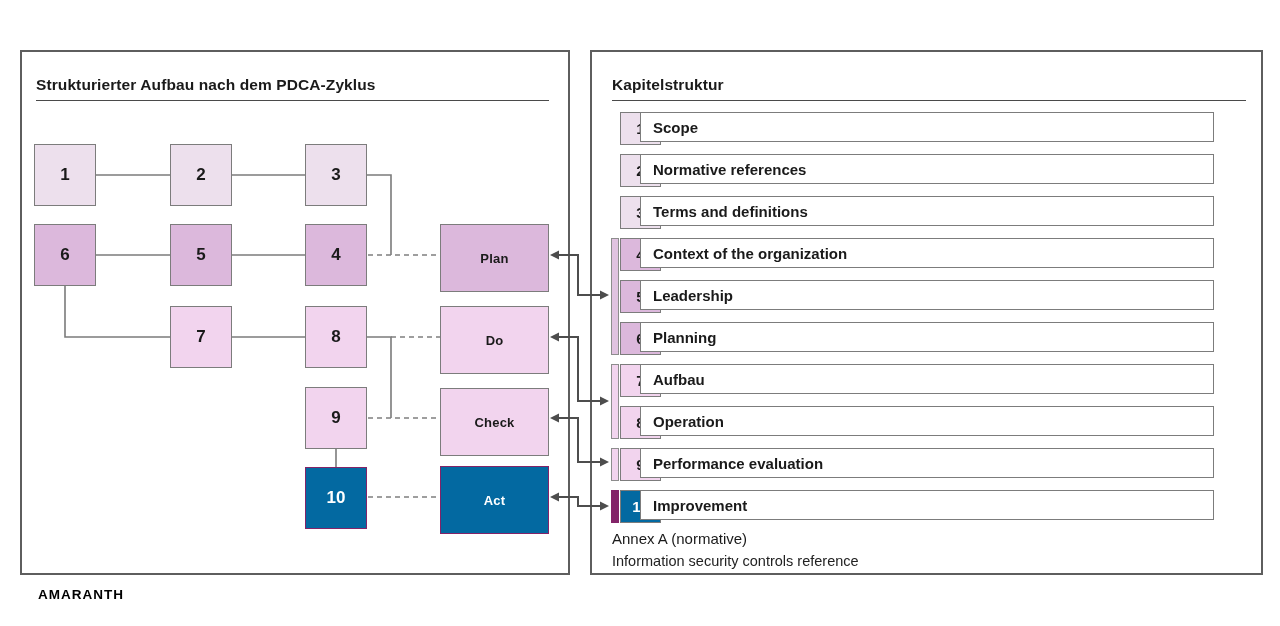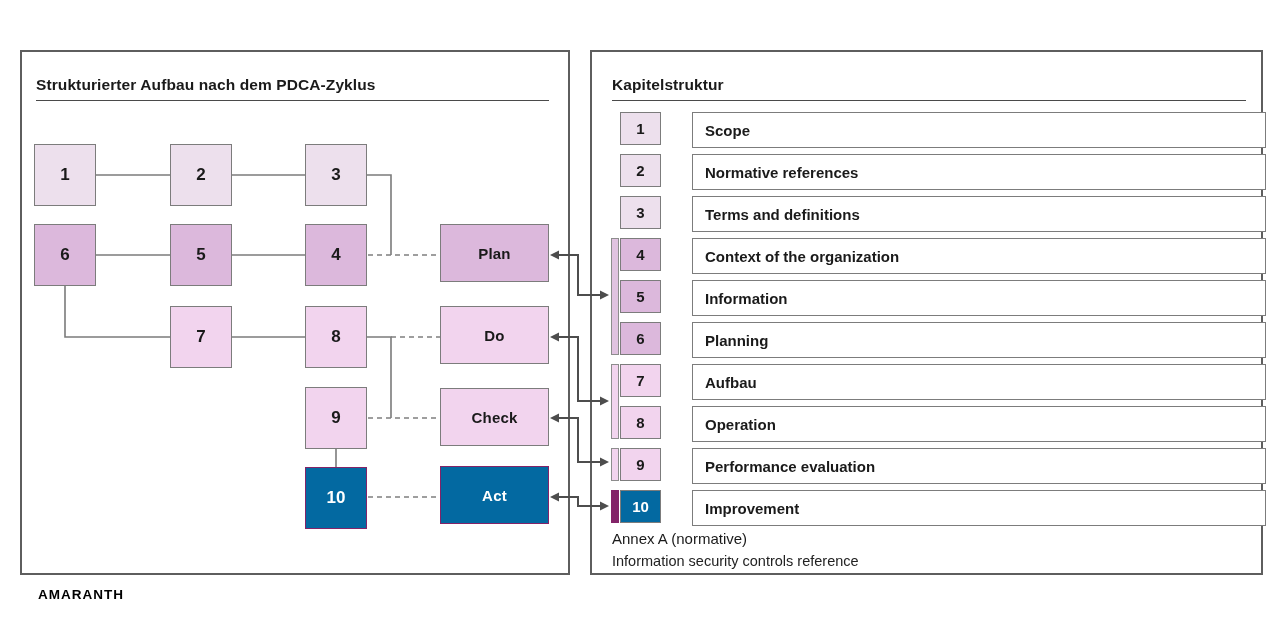--- a/index.html
+++ b/index.html
@@ -16,23 +16,23 @@
   .title-rule{position:absolute;height:1px;background:#4a4a4a;}
   #left-rule{left:36px;top:100px;width:513px;}
   #right-rule{left:612px;top:100px;width:634px;}
 
   .fbox{
     position:absolute;width:62px;height:62px;box-sizing:border-box;
     border:1.6px solid #7c7c7c;display:flex;align-items:center;justify-content:center;
     font-weight:bold;font-size:17px;
   }
   .pdca{
-    position:absolute;width:109px;height:58px;box-sizing:border-box;
+    position:absolute;width:109px;height:68px;box-sizing:border-box;
     border:1.6px solid #7c7c7c;display:flex;align-items:center;justify-content:center;
-    font-weight:bold;font-size:15px;letter-spacing:.2px;
+    font-weight:bold;font-size:13px;letter-spacing:.2px;
   }
   .light{background:#ede0ed;}
   .mauve{background:#dcb8dc;}
   .pink{background:#f2d4ee;}
   .purple{background:#0369a1;color:#ffffff;border-color:#832368;}
 
   
   .p-b1{left:34px;top:144px;} .p-b2{left:170px;top:144px;} .p-b3{left:305px;top:144px;}
   .p-b6{left:34px;top:224px;} .p-b5{left:170px;top:224px;} .p-b4{left:305px;top:224px;}
   .p-b7{left:170px;top:306px;} .p-b8{left:305px;top:306px;}
@@ -40,21 +40,21 @@
   .p-plan{left:440px;top:224px;} .p-do{left:440px;top:306px;}
   .p-check{left:440px;top:388px;} .p-act{left:440px;top:466px;}
 
   
   .chip{
     position:absolute;left:620px;width:41px;height:33px;box-sizing:border-box;
     border:1.5px solid #7c7c7c;display:flex;align-items:center;justify-content:center;
     font-weight:bold;font-size:15px;
   }
   .chap{
-    position:absolute;left:692px;width:574px;height:36px;box-sizing:border-box;
+    position:absolute;left:640px;width:574px;height:30px;box-sizing:border-box;
     border:1.5px solid #7c7c7c;background:#fff;display:flex;align-items:center;
     padding-left:12px;font-weight:bold;font-size:15px;
   }
   .bracket{position:absolute;left:611px;width:8px;box-sizing:border-box;border:1px solid #8d8d8d;}
   #bracket-4-6{top:238px;height:117px;background:#e1c3e1;}
   #bracket-7-8{top:364px;height:75px;background:#f2d4ee;}
   #bracket-9{top:448px;height:33px;background:#f2d4ee;}
   #bracket-10{top:490px;height:33px;background:#832368;border-color:#832368;}
 
   .annex-title{position:absolute;left:612px;top:530px;font-weight:normal;font-size:15px;}
@@ -143,21 +143,21 @@
 <div class="chip light" style="top:154px">2</div>
 <div class="chap" style="top:154px">Normative references</div>
 
 <div class="chip light" style="top:196px">3</div>
 <div class="chap" style="top:196px">Terms and definitions</div>
 
 <div class="chip mauve" style="top:238px">4</div>
 <div class="chap" style="top:238px">Context of the organization</div>
 
 <div class="chip mauve" style="top:280px">5</div>
-<div class="chap" style="top:280px">Information</div>
+<div class="chap" style="top:280px">Leadership</div>
 
 <div class="chip mauve" style="top:322px">6</div>
 <div class="chap" style="top:322px">Planning</div>
 
 <div class="chip pink" style="top:364px">7</div>
 <div class="chap" style="top:364px">Aufbau</div>
 
 <div class="chip pink" style="top:406px">8</div>
 <div class="chap" style="top:406px">Operation</div>
 

